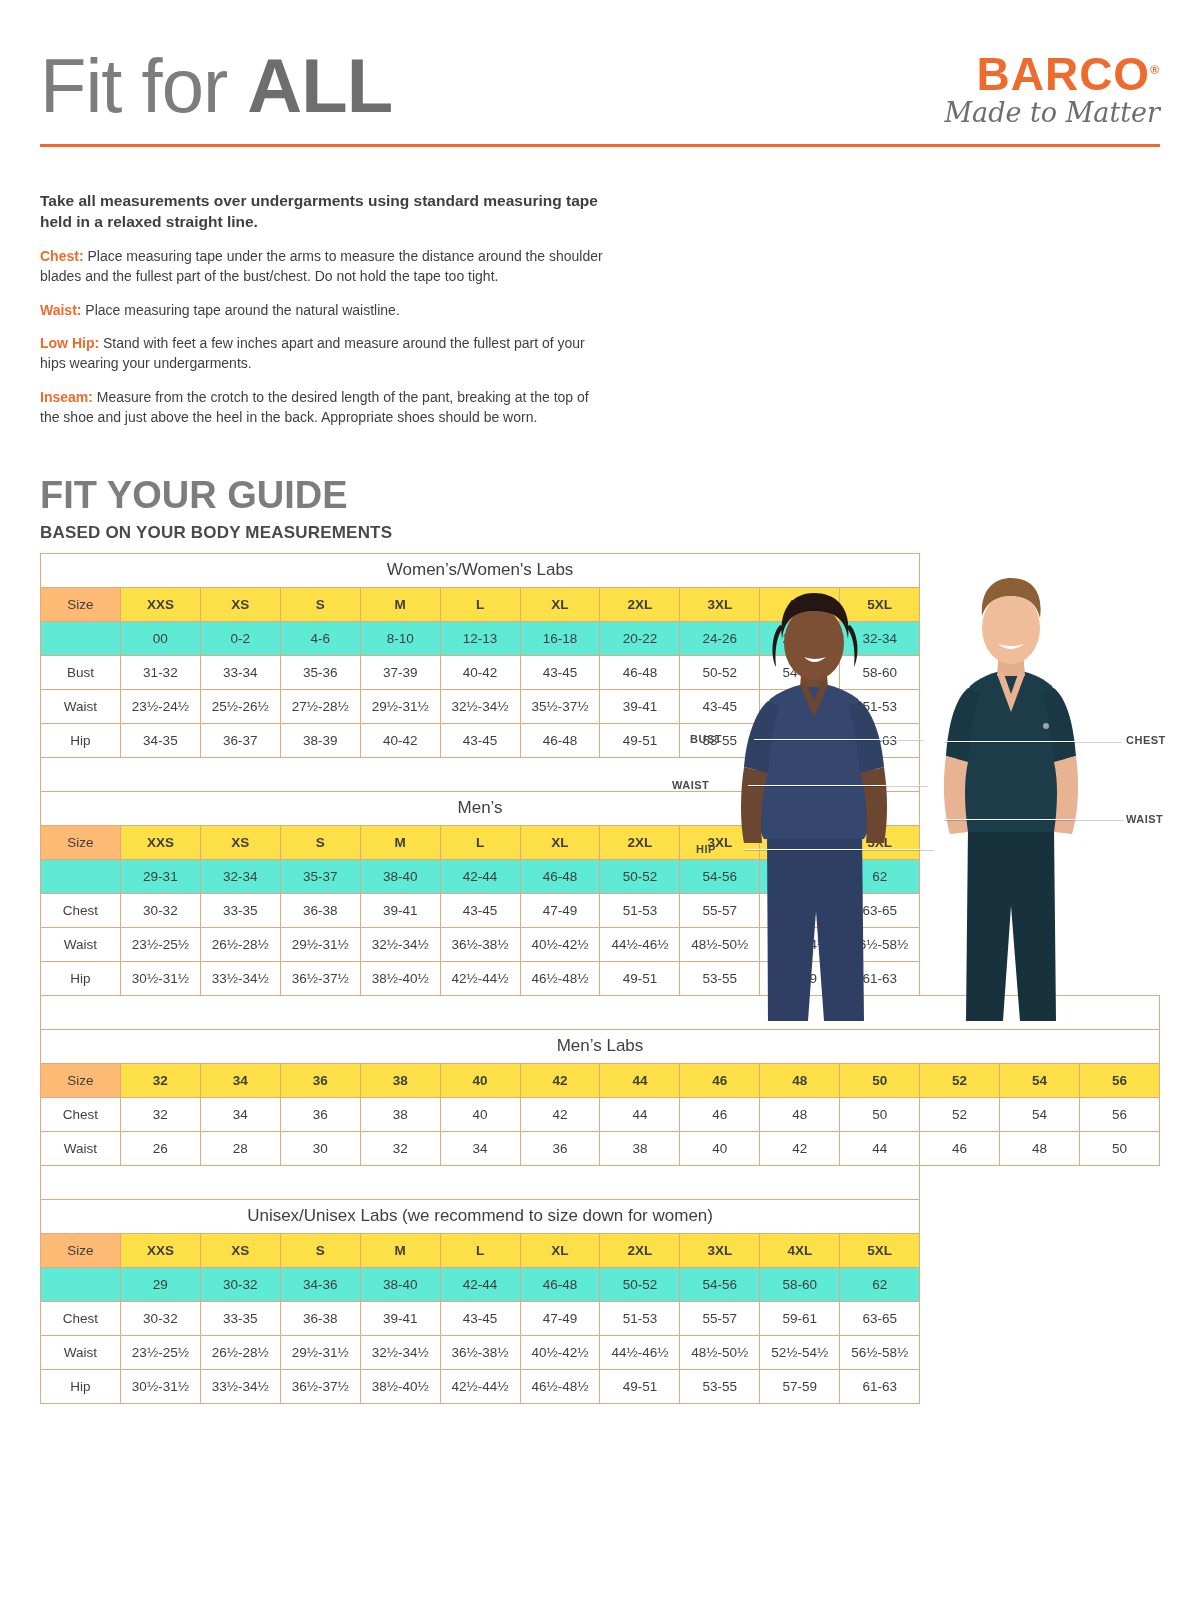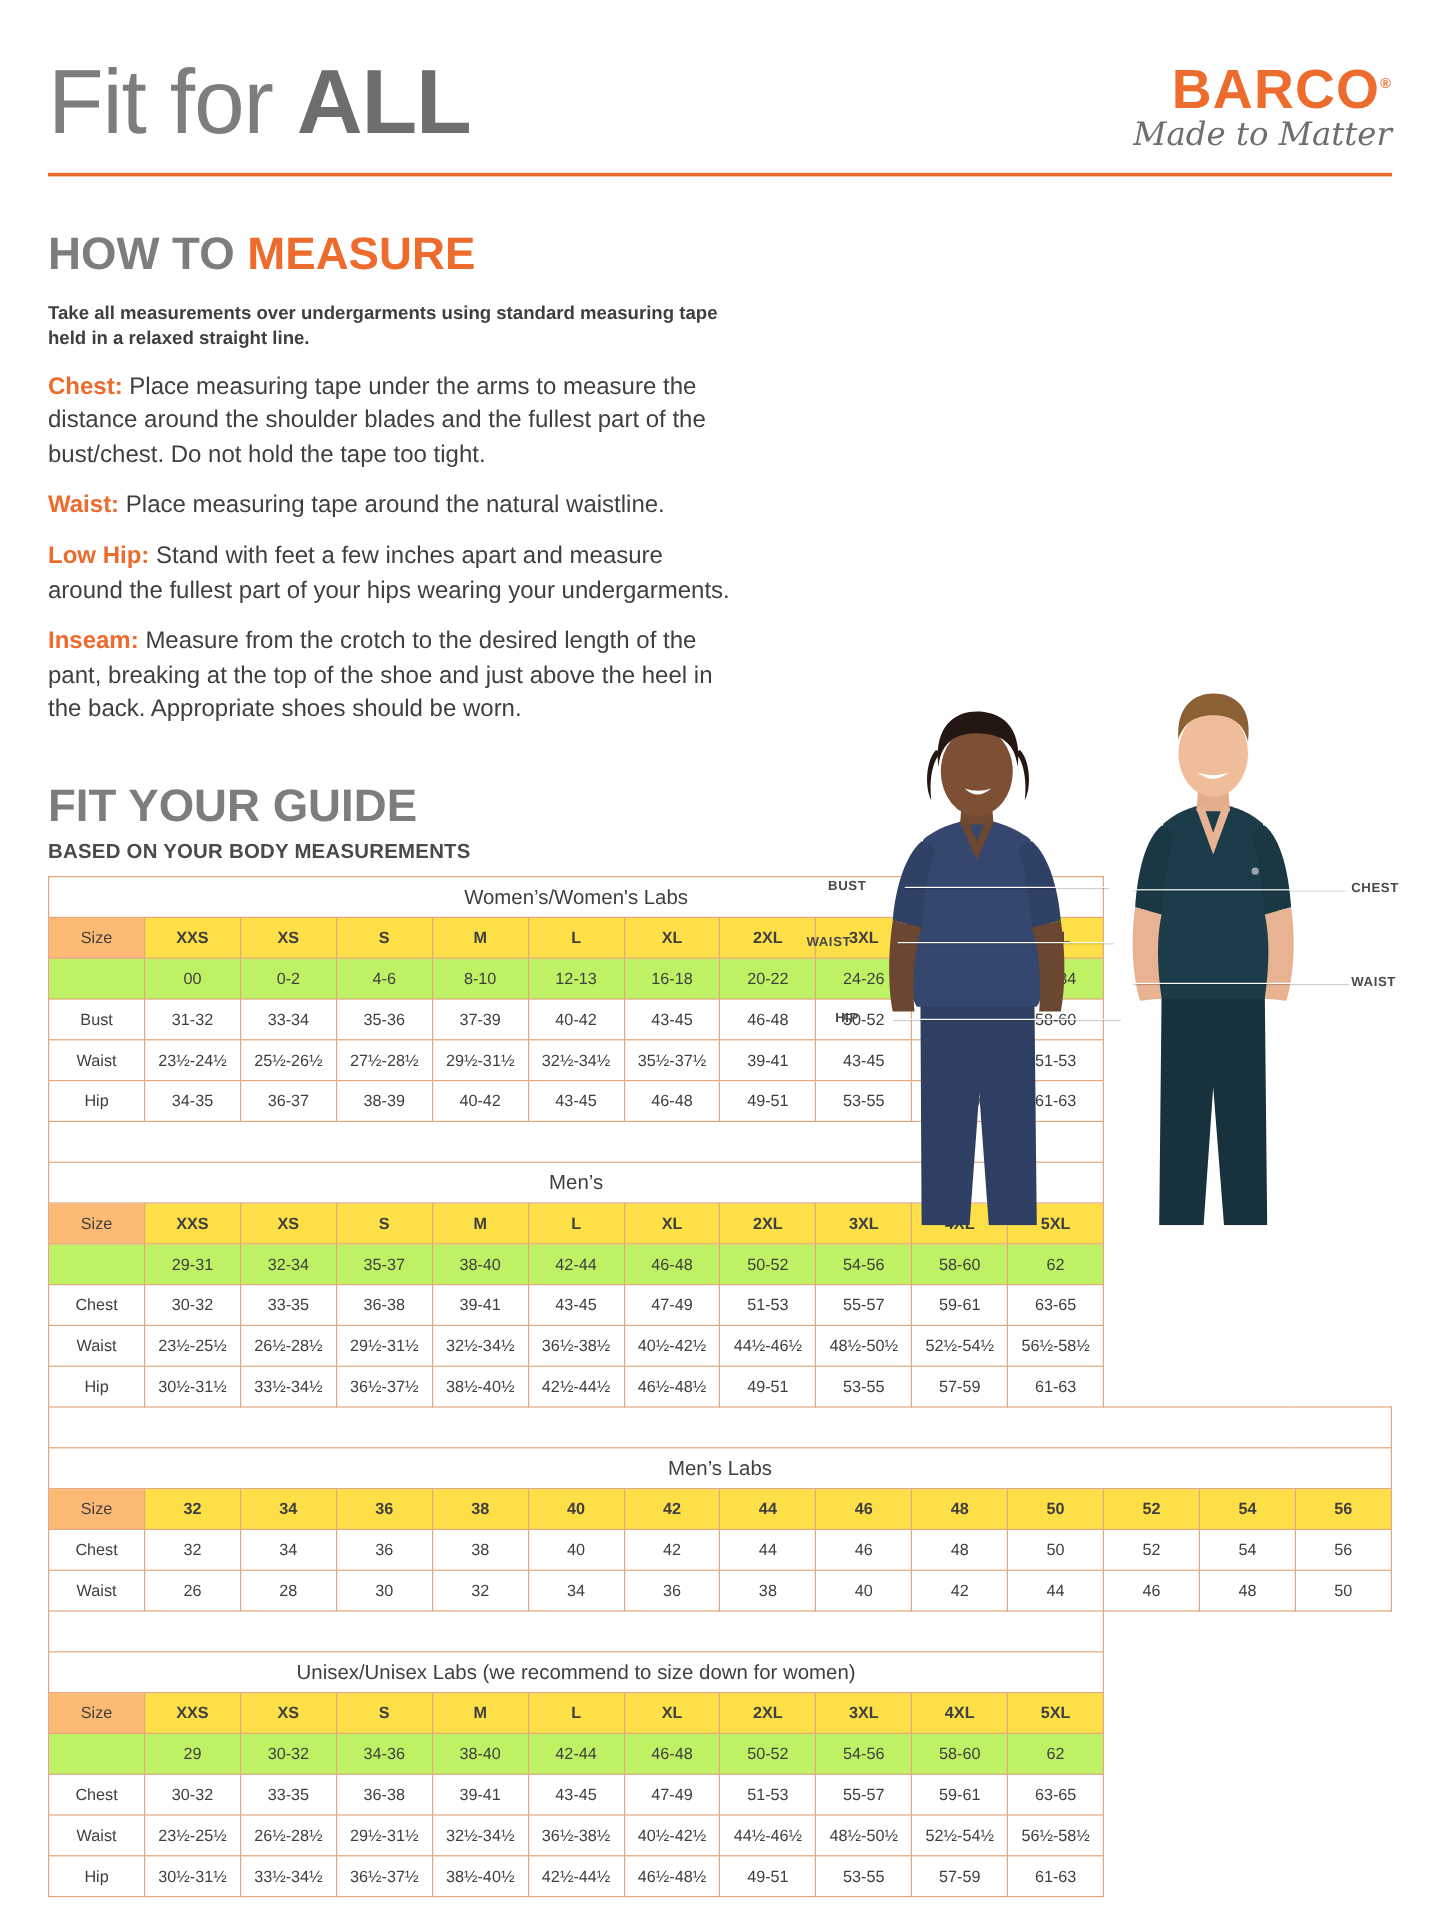--- a/index.html
+++ b/index.html
@@ -93,21 +93,21 @@
     width: 570px;
   }
   .measure-lead {
     font-size: 15.5px;
     font-weight: 700;
     color: #3f3f3f;
     line-height: 1.35;
     margin: 18px 0 14px 0;
   }
   .measure-p {
-    font-size: 20px;
+    font-size: 14px;
     line-height: 1.42;
     color: #3f3f3f;
     margin: 0 0 14px 0;
   }
   .measure-p .lbl {
     color: #ed6b2d;
     font-weight: 700;
   }
 
   
@@ -175,21 +175,21 @@
   }
   tr.sizerow td {
     background: #fde047;
     font-weight: 700;
   }
   tr.sizerow td.rowlabel {
     background: #fdba74;
     font-weight: 400;
   }
   tr.numrow td {
-    background: #bef264;
+    background: #5eead4;
   }
   .band td {
     background: #ed6b2d;
     color: #ffffff;
     font-weight: 700;
     font-size: 17px;
     text-align: left;
     padding-left: 10px;
     height: 32px;
     border: 1px solid #ed6b2d;
@@ -208,21 +208,20 @@
   <div class="header">
     <div class="header-title"><span>Fit for </span><b>ALL</b></div>
     <div class="brand">
       <div class="brand-name"><span>BARCO</span><span class="brand-reg">®</span></div>
       <div class="brand-tagline">Made to Matter</div>
     </div>
   </div>
   <div class="header-rule"></div>
 
   <div class="how-wrap">
-    <h2 class="section-title"><span>HOW TO </span><span class="accent">MEASURE</span></h2>
 
     <div class="measure-text">
       <p class="measure-lead">Take all measurements over undergarments using standard measuring tape held in a relaxed straight line.</p>
 
       <p class="measure-p"><span class="lbl">Chest:</span><span> Place measuring tape under the arms to measure the distance around the shoulder blades and the fullest part of the bust/chest. Do not hold the tape too tight.</span></p>
 
       <p class="measure-p"><span class="lbl">Waist:</span><span> Place measuring tape around the natural waistline.</span></p>
 
       <p class="measure-p"><span class="lbl">Low Hip:</span><span> Stand with feet a few inches apart and measure around the fullest part of your hips wearing your undergarments.</span></p>
 

